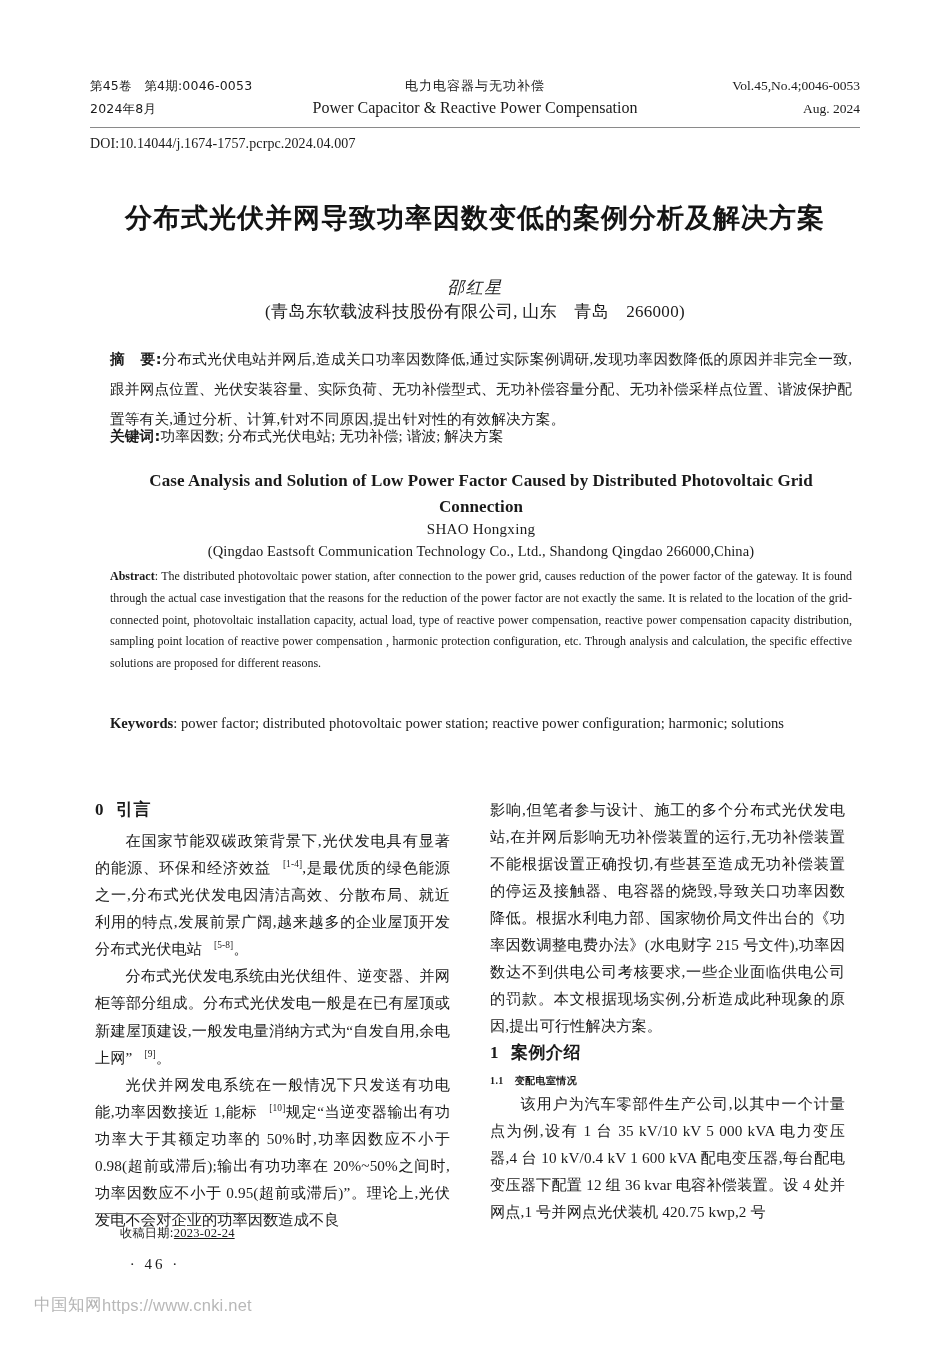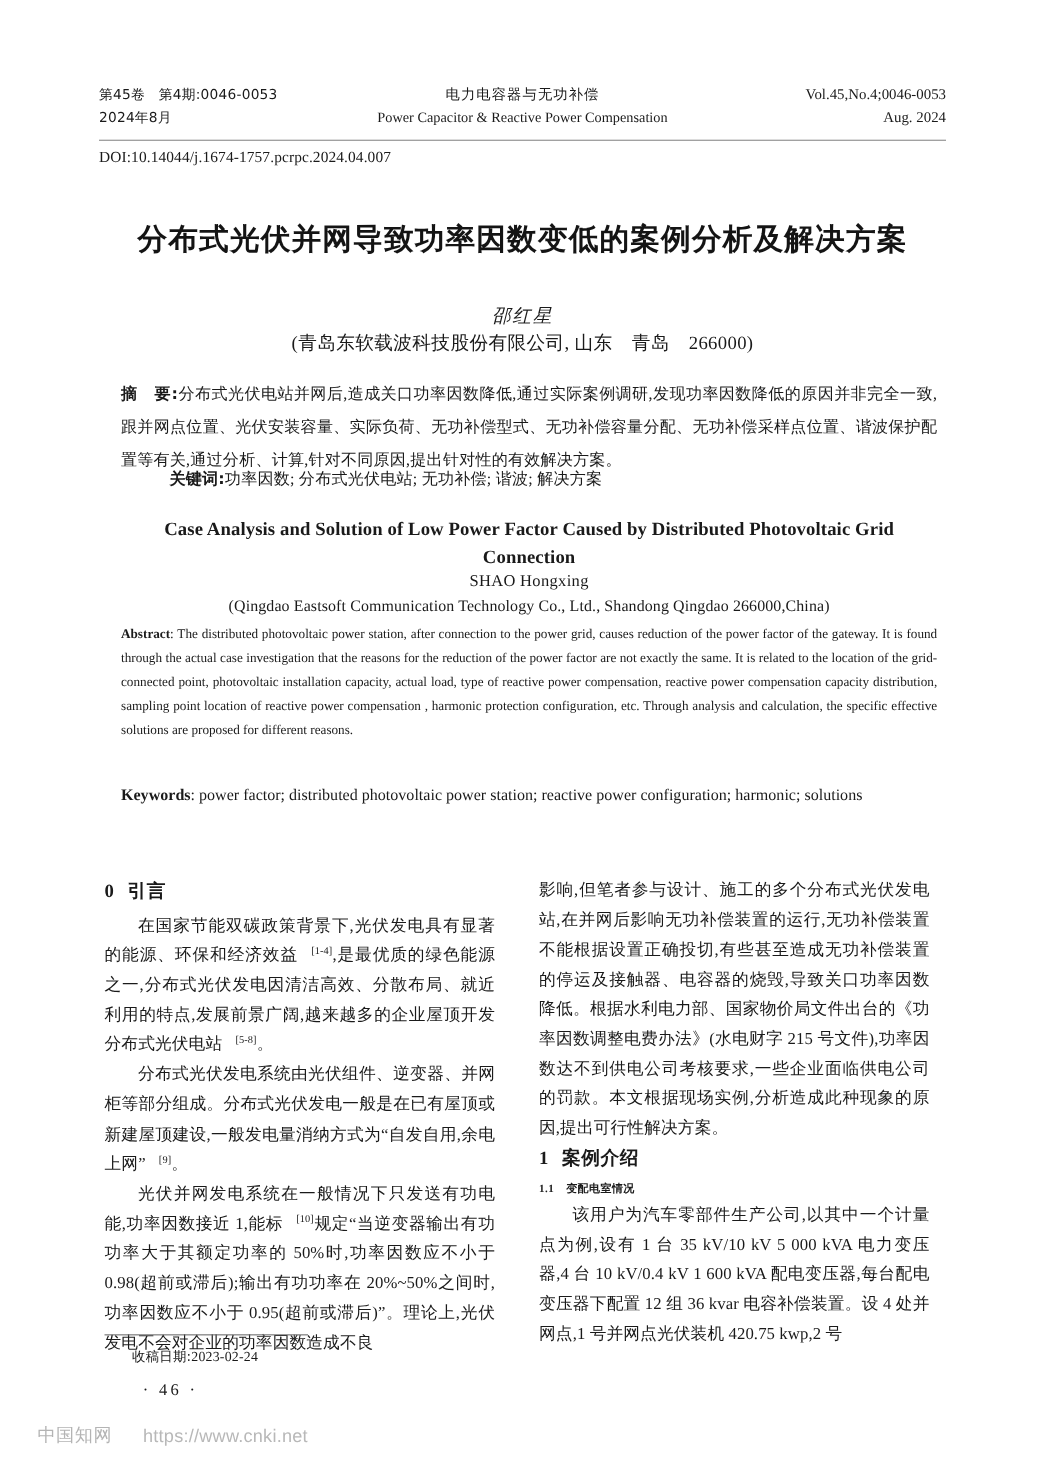--- a/index.html
+++ b/index.html
@@ -40,21 +40,21 @@
   }
   .rh-left {
     width: 250px;
     font-size: 13.5px;
     letter-spacing: 0.2px;
     white-space: nowrap;
   }
   .rh-center {
     flex: 1;
     text-align: center;
-    font-size: 13px;
+    font-size: 16px;
     white-space: nowrap;
   }
   .rh-right {
     width: 250px;
     text-align: right;
     font-size: 13.5px;
     white-space: nowrap;
   }
   .rh-center.cn {
     font-family: "DejaVu Sans", "Liberation Sans", sans-serif;
@@ -141,21 +141,20 @@
   }
   .kw-cn {
     position: absolute;
     left: 110px;
     top: 421px;
     width: 742px;
     font-family: "Liberation Serif", serif;
     font-size: 14.6px;
     line-height: 2.0;
     letter-spacing: 0.2px;
-    margin-left: 44px;
   }
   .kw-cn .lbl {
     font-family: "DejaVu Sans", "Liberation Sans", sans-serif;
     font-weight: bold;
   }
 
   
   .title-en {
     position: absolute;
     left: 110px;
@@ -273,41 +272,41 @@
     position: absolute;
     left: 120px;
     top: 1225px;
     font-family: "DejaVu Sans", "Liberation Sans", sans-serif;
     font-size: 12.2px;
     letter-spacing: 0.2px;
   }
   .footnote .val {
     font-family: "Liberation Serif", serif;
     font-size: 12.6px;
+    text-decoration: underline;
   }
 
   
   .pageno {
     position: absolute;
     left: 95px;
     top: 1256px;
     width: 120px;
     text-align: center;
     font-size: 15px;
     letter-spacing: 3px;
   }
 
   
   .cnki {
     position: absolute;
     left: 34px;
     top: 1294px;
     display: flex;
-    align-items: flex-end;
-    gap: 28px;
+    align-items: center;
     color: #b4b4b4;
   }
   .cnki-logo {
     font-family: "DejaVu Sans", "Liberation Sans", sans-serif;
     font-size: 16.5px;
     letter-spacing: 0.5px;
     color: #b4b4b4;
   }
   .cnki-url {
     font-family: Liberation Sans, sans-serif;

